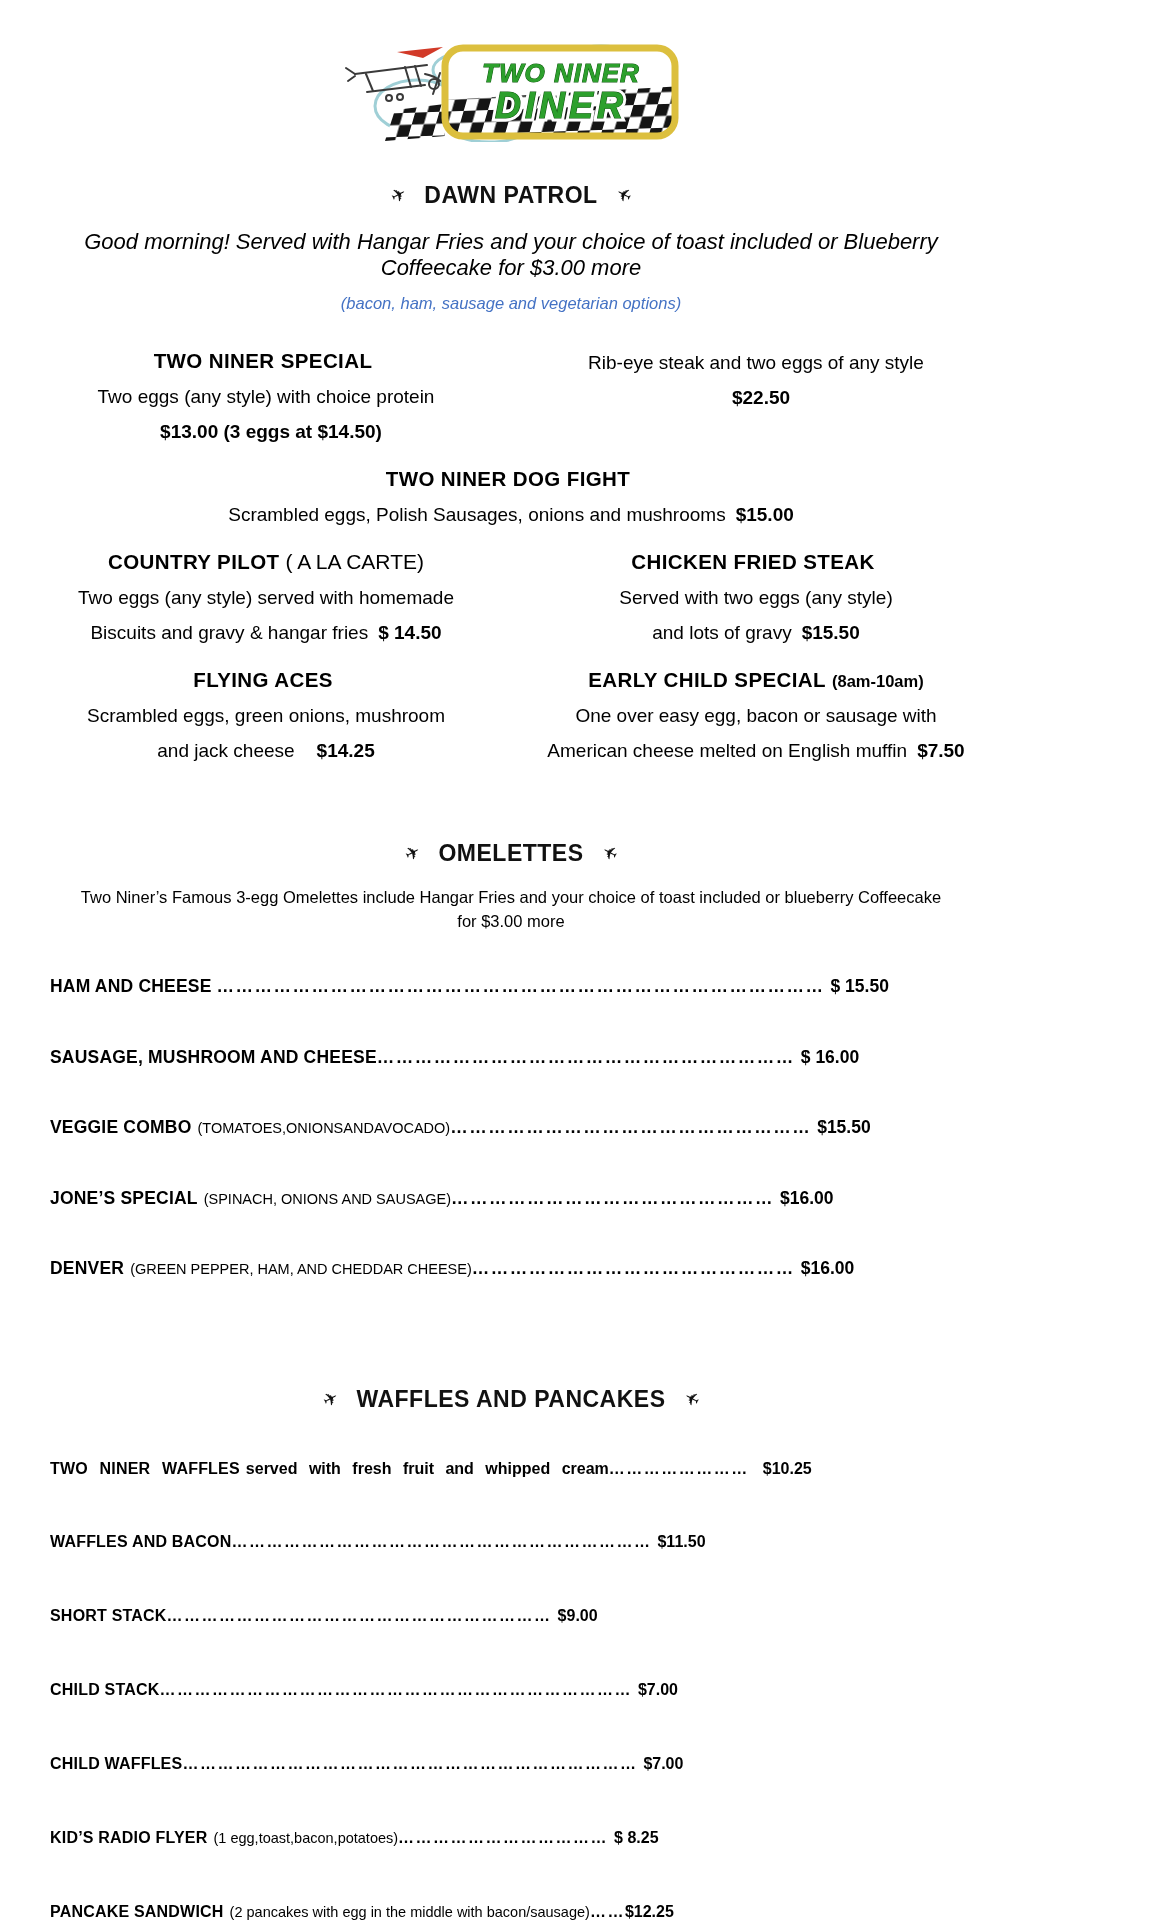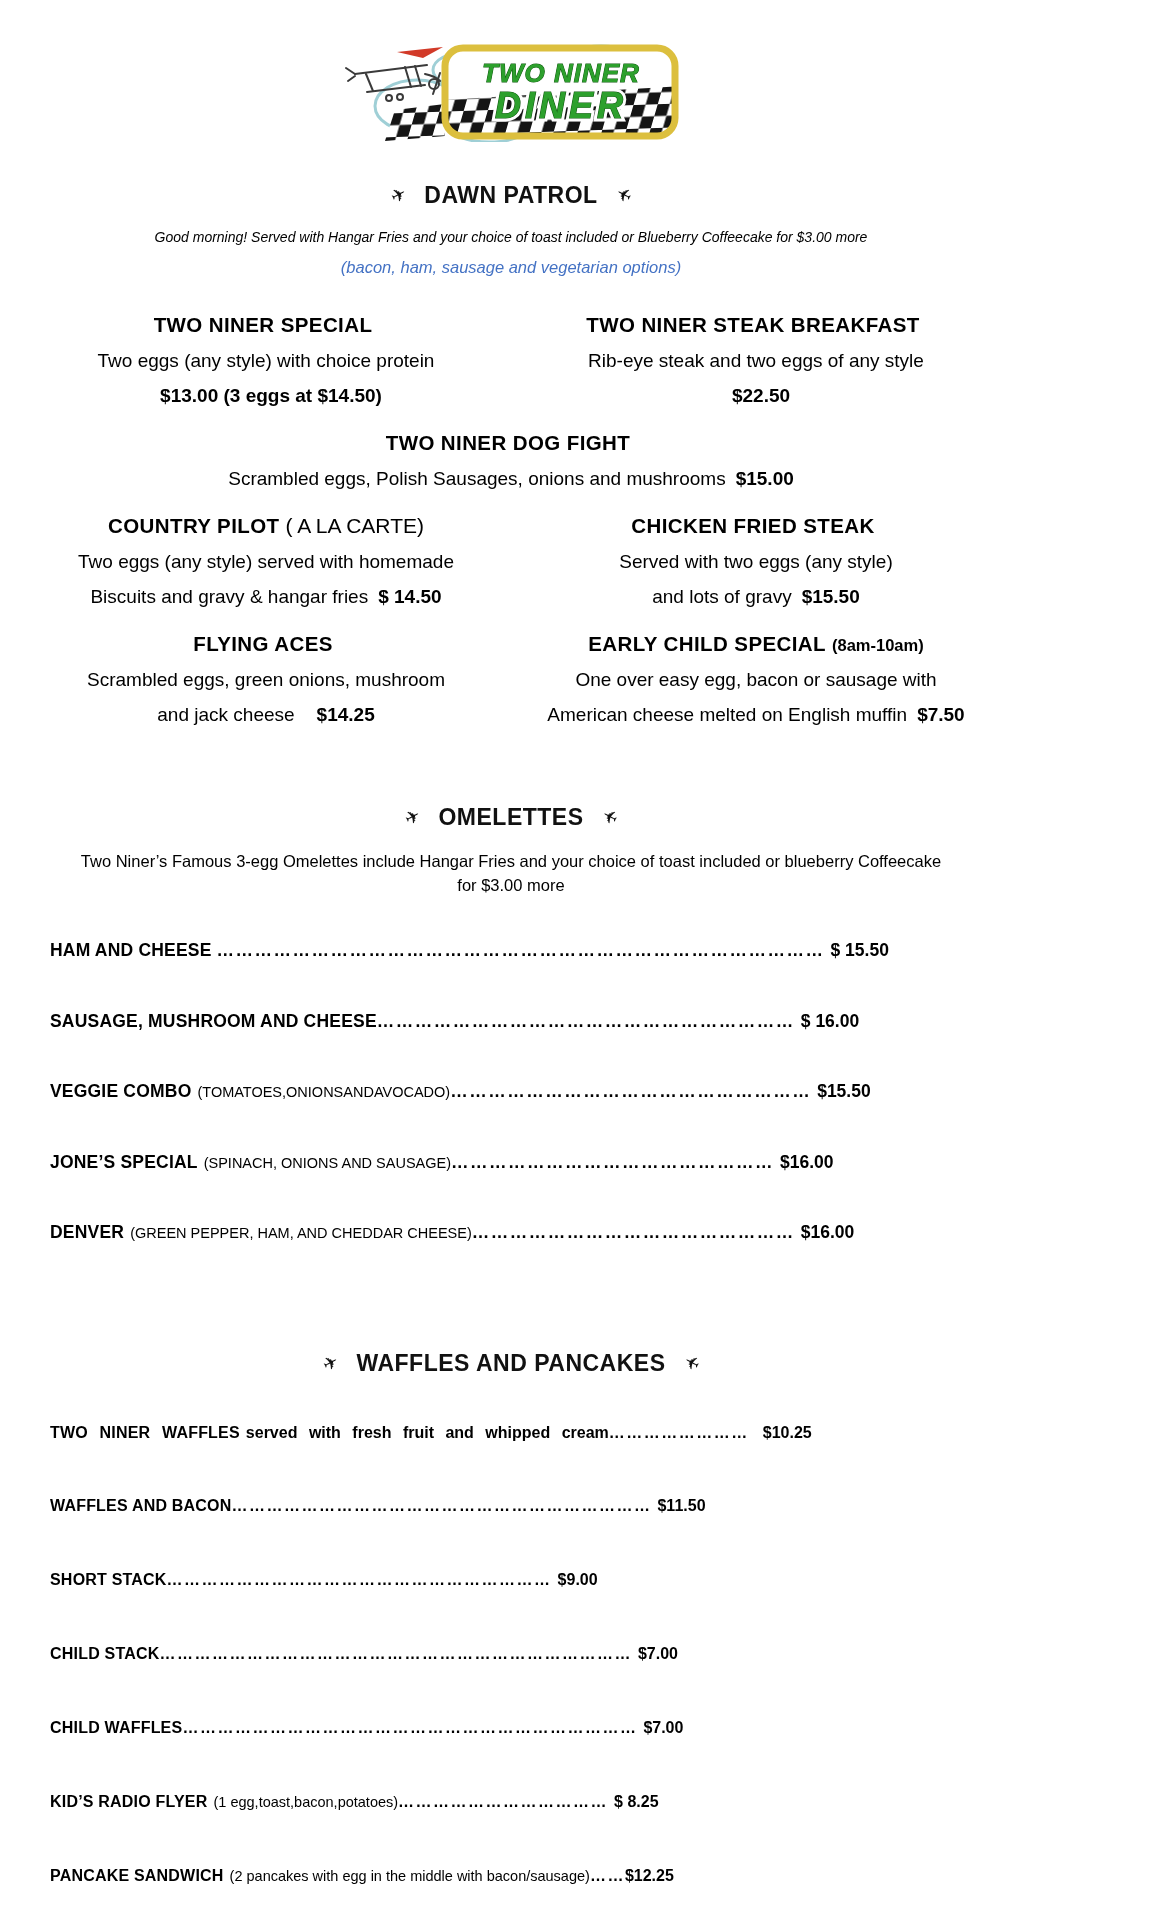--- a/index.html
+++ b/index.html
@@ -18,21 +18,21 @@
     text-align:center; font-size:23px; font-weight:bold; letter-spacing:.5px;
     margin:0; color:#111;
   }
   .plane { display:inline-block; font-weight:normal; font-size:18px; vertical-align:2px; }
   .plane-left  { transform:rotate(-28deg); margin-right:18px; }
   .plane-right { transform:scaleX(-1) rotate(-28deg); margin-left:18px; }
 
   
   .dp-section { margin-top:40px; }
   .intro {
-    text-align:center; font-style:italic; font-size:14px; margin:20px 0 0;
+    text-align:center; font-style:italic; font-size:22px; margin:20px 0 0;
   }
   .options-note {
     text-align:center; font-style:italic; font-size:16.5px; margin:13px 0 0;
   }
   .dp-grid {
     display:grid; grid-template-columns:1fr 1fr; column-gap:30px;
     margin-top:12px;
   }
   .dp-block { text-align:center; padding-top:14px; }
   .dp-full { grid-column:1 / -1; }
@@ -129,21 +129,20 @@
 
       <div class="dp-grid">
 
         <div class="dp-block">
           <h3 class="dp-title"><span>TWO NINER SPECIAL</span><span class="dp-suffix"></span></h3>
           <p class="dp-line"><span>Two eggs (any style) with choice protein</span><span class="price"></span></p>
           <p class="dp-line"><span></span><span class="price">$13.00 (3 eggs at $14.50)</span></p>
         </div>
 
         <div class="dp-block">
-          <h3 class="dp-title"><span>TWO NINER STEAK BREAKFAST</span><span class="dp-suffix"></span></h3>
           <p class="dp-line"><span>Rib-eye steak and two eggs of any style</span><span class="price"></span></p>
           <p class="dp-line"><span></span><span class="price">$22.50</span></p>
         </div>
 
         <div class="dp-block dp-full">
           <h3 class="dp-title"><span>TWO NINER DOG FIGHT</span><span class="dp-suffix"></span></h3>
           <p class="dp-line"><span>Scrambled eggs, Polish Sausages, onions and mushrooms</span><span class="price">$15.00</span></p>
         </div>
 
         <div class="dp-block">

